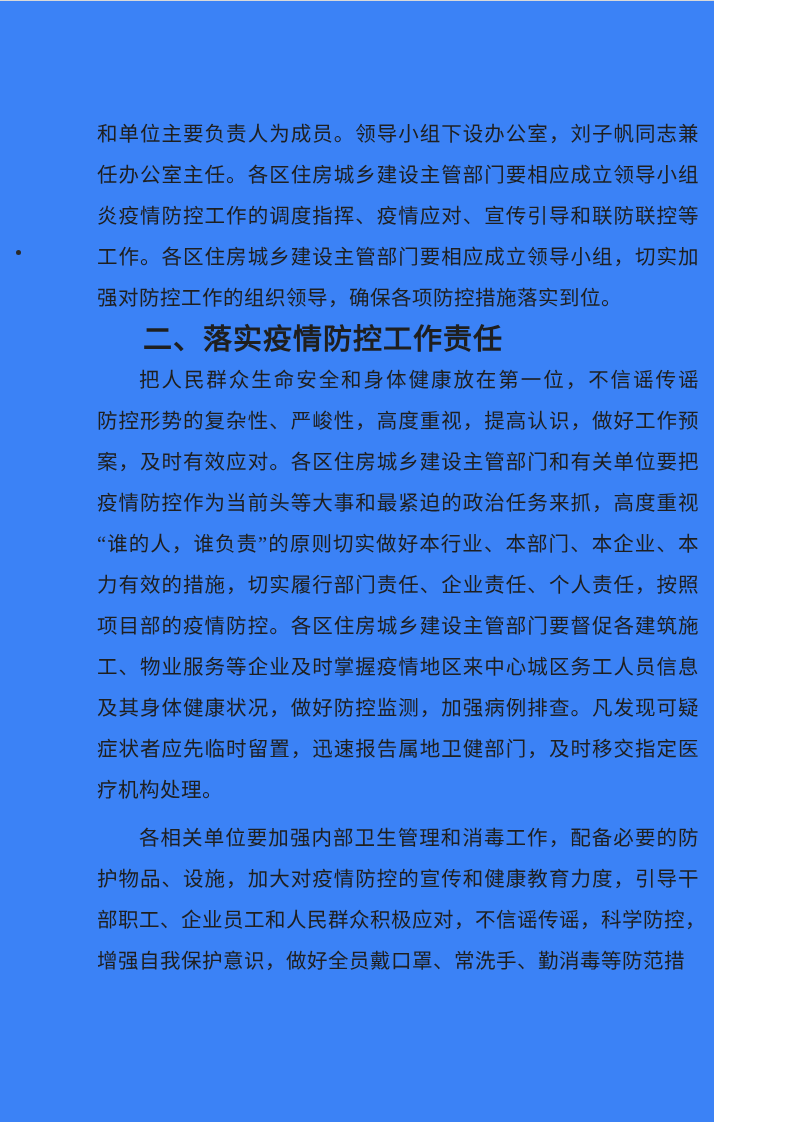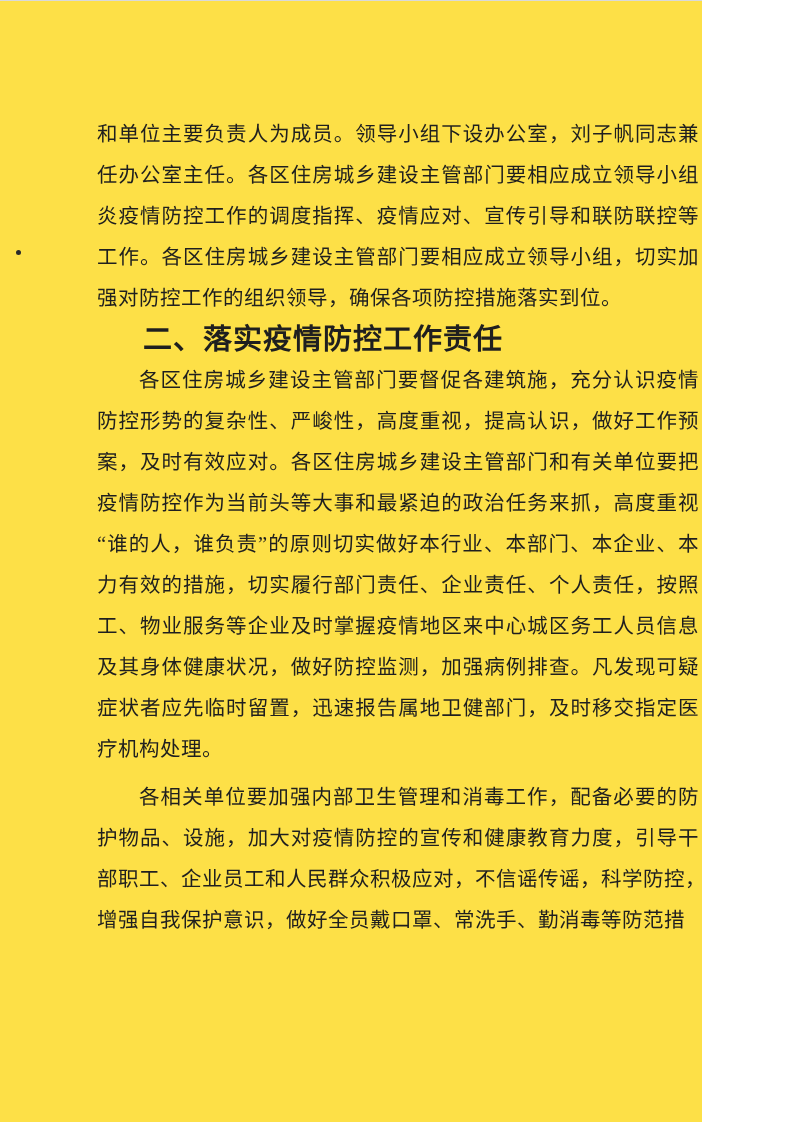--- a/index.html
+++ b/index.html
@@ -9,21 +9,22 @@
   body {
     width: 793px;
     height: 1122px;
     font-family: "Liberation Serif", "DejaVu Serif", serif;
     overflow: hidden;
   }
   .page {
     position: relative;
     width: 702px;
     height: 1122px;
-    background: #fde047;
+    background: #3b82f6;
+    padding-left: 12px;
   }
   .top-edge {
     position: absolute;
     top: 0;
     left: 0;
     width: 100%;
     height: 1px;
     background: #d9d9d9;
   }
   .speck {
@@ -77,26 +78,27 @@
 <div class="page">
   <div class="top-edge"></div>
   <div class="speck"></div>
   <div class="text-body" id="text-body" style="color: rgb(31, 31, 31);">
       <div class="line">和单位主要负责人为成员。领导小组下设办公室，刘子帆同志兼</div>
       <div class="line">任办公室主任。各区住房城乡建设主管部门要相应成立领导小组</div>
       <div class="line">炎疫情防控工作的调度指挥、疫情应对、宣传引导和联防联控等</div>
       <div class="line">工作。各区住房城乡建设主管部门要相应成立领导小组，切实加</div>
       <div class="line lastline">强对防控工作的组织领导，确保各项防控措施落实到位。</div>
       <div class="heading">二、落实疫情防控工作责任</div>
-      <div class="line indent">各区住房城乡建设主管部门要督促各建筑施，充分认识疫情</div>
+      <div class="line indent">把人民群众生命安全和身体健康放在第一位，不信谣传谣</div>
       <div class="line">防控形势的复杂性、严峻性，高度重视，提高认识，做好工作预</div>
       <div class="line">案，及时有效应对。各区住房城乡建设主管部门和有关单位要把</div>
       <div class="line">疫情防控作为当前头等大事和最紧迫的政治任务来抓，高度重视</div>
       <div class="line">“谁的人，谁负责”的原则切实做好本行业、本部门、本企业、本</div>
       <div class="line">力有效的措施，切实履行部门责任、企业责任、个人责任，按照</div>
+      <div class="line">项目部的疫情防控。各区住房城乡建设主管部门要督促各建筑施</div>
       <div class="line">工、物业服务等企业及时掌握疫情地区来中心城区务工人员信息</div>
       <div class="line">及其身体健康状况，做好防控监测，加强病例排查。凡发现可疑</div>
       <div class="line">症状者应先临时留置，迅速报告属地卫健部门，及时移交指定医</div>
       <div class="line lastline">疗机构处理。</div>
       <div class="line indent extra-space">各相关单位要加强内部卫生管理和消毒工作，配备必要的防</div>
       <div class="line">护物品、设施，加大对疫情防控的宣传和健康教育力度，引导干</div>
       <div class="line">部职工、企业员工和人民群众积极应对，不信谣传谣，科学防控，</div>
       <div class="line lastline">增强自我保护意识，做好全员戴口罩、常洗手、勤消毒等防范措</div>
     </div>
 </div>

